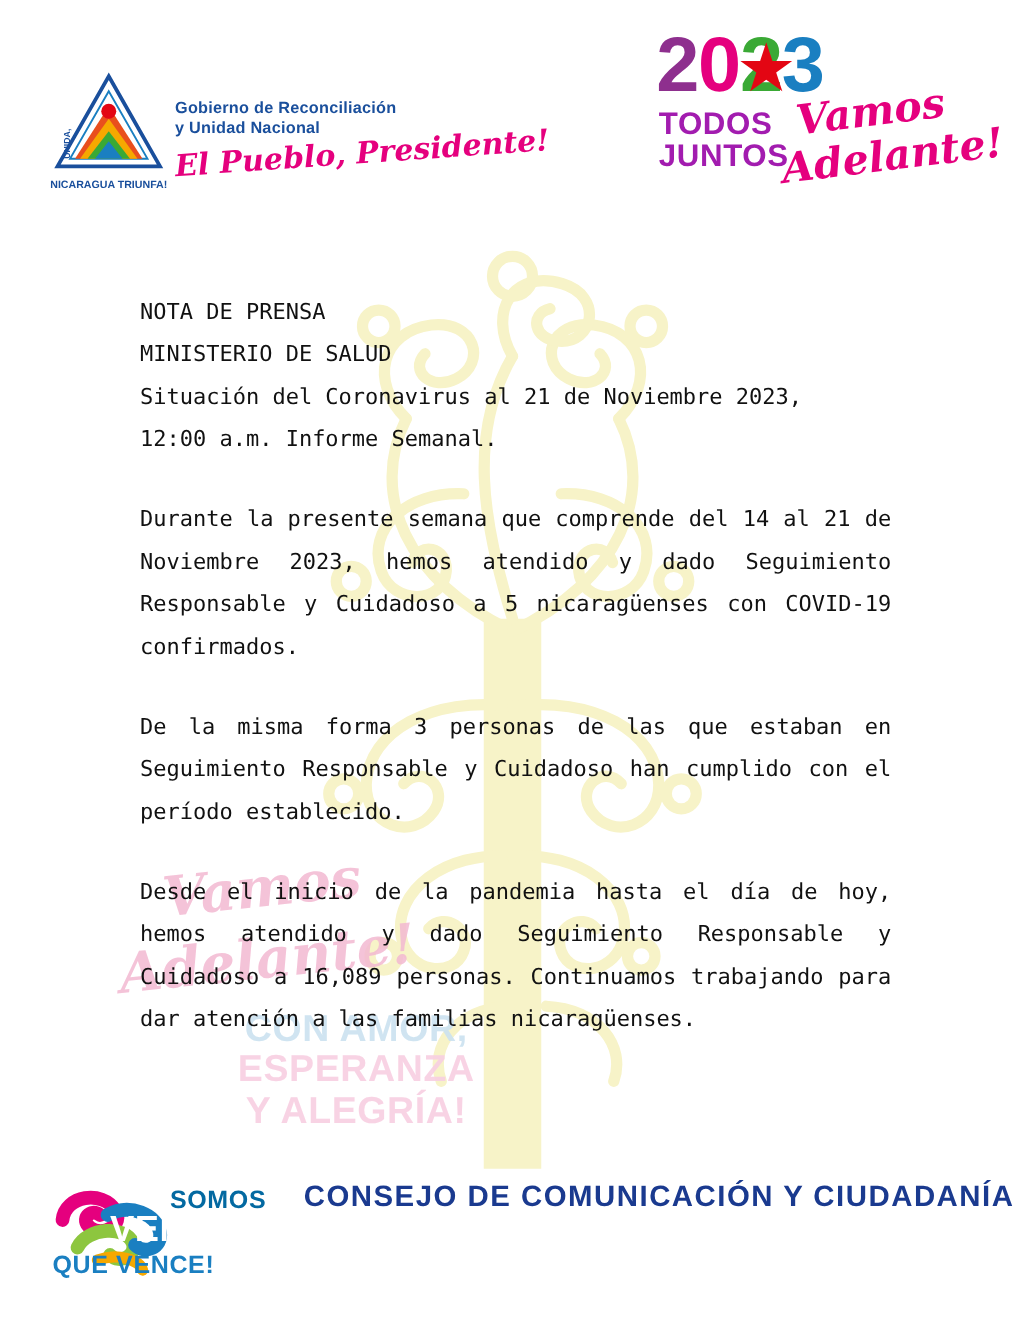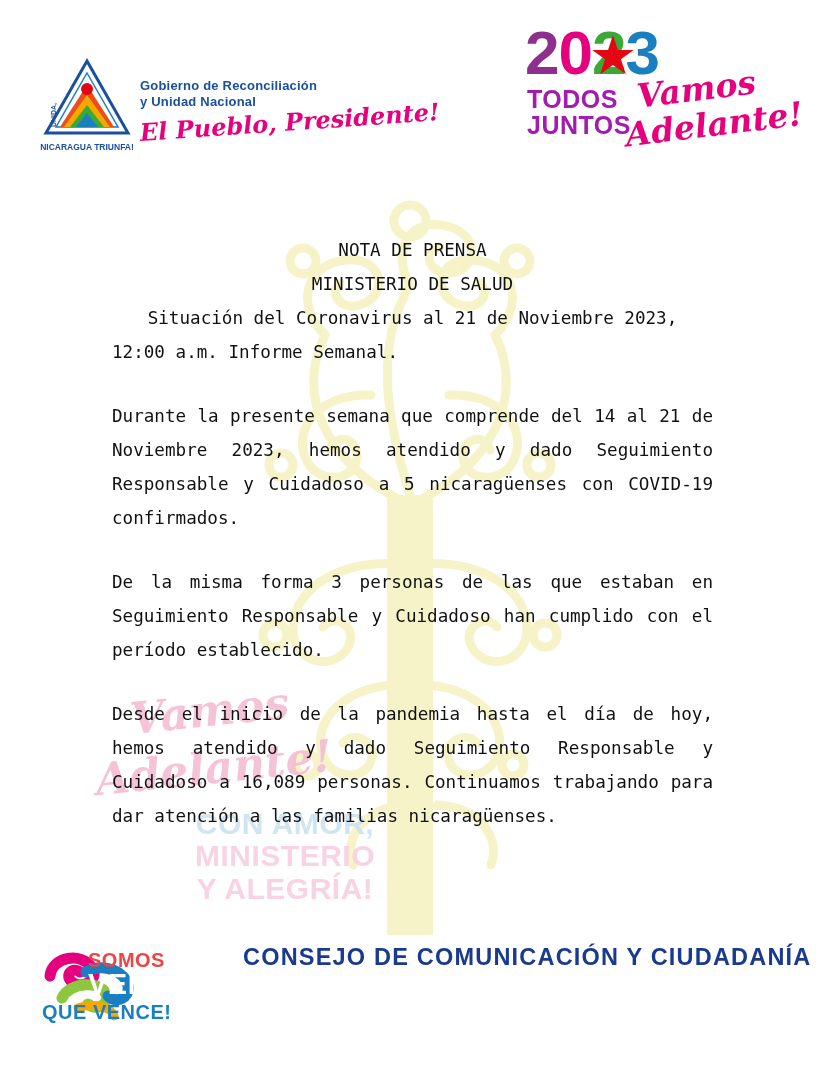--- a/index.html
+++ b/index.html
@@ -184,21 +184,21 @@
     margin: 58px 112px 0 112px;
     font-family: "DejaVu Sans Mono", monospace;
     font-size: 17.6px;
     line-height: 34px;
     color: #111111;
   }
   .content p {
     margin: 0 0 30px 0;
     text-align: justify;
   }
-  .content p.tight { margin-bottom: 0; text-align: center; }
+  .content p.tight { margin-bottom: 0; }
   .content .head-line { text-align: left; }
 
   
   .footer {
     position: absolute;
     left: 0;
     bottom: 22px;
     width: 825px;
     height: 110px;
     z-index: 3;
@@ -211,21 +211,21 @@
     height: 82px;
   }
   .somos-text {
     position: absolute;
     left: 88px;
     top: 14px;
     font-family: "Liberation Sans", sans-serif;
     font-weight: bold;
     line-height: 1.0;
   }
-  .somos-1 { color: #ef4444; font-size: 20px; letter-spacing: 0.5px; }
+  .somos-1 { color: #0369a1; font-size: 20px; letter-spacing: 0.5px; margin-left: 48px; }
   .somos-2 { color: #ffffff; font-size: 29px; letter-spacing: 0.5px; }
   .somos-3 { color: #1a7fc1; font-size: 20px; letter-spacing: 0.5px; position: absolute; left: -46px; top: 52px; white-space: nowrap;}
 
   .footer-text {
     position: absolute;
     left: 243px;
     top: 8px;
     width: 560px;
   }
   .footer-line1 {
@@ -277,21 +277,21 @@
       <circle cx="370" cy="470" r="12"></circle>
       <circle cx="132" cy="600" r="11"></circle>
       <circle cx="338" cy="600" r="11"></circle>
     </g>
   </svg>
 
   <div class="wm-vamos">Vamos</div>
   <div class="wm-adelante">Adelante!</div>
   <div class="wm-lema">
     <div class="l1">CON AMOR,</div>
-    <div class="l2">MINISTERIO</div>
+    <div class="l2">ESPERANZA</div>
     <div class="l3">Y ALEGRÍA!</div>
   </div>
 
   <div class="header">
 
     <svg class="gov-logo" viewBox="0 0 95 105" xmlns="http://www.w3.org/2000/svg">
       <path d="M47 6 L88 78 L6 78 Z" fill="none" stroke="#1a4f9c" stroke-width="3"></path>
       <path d="M47 18 L78 72 L16 72 Z" fill="#ffffff" stroke="#1a7fc1" stroke-width="1.5"></path>
       <path d="M20 72 L47 30 L74 72 Z" fill="#e94f1d"></path>
       <path d="M24 72 L47 40 L70 72 Z" fill="#f6a800"></path>

